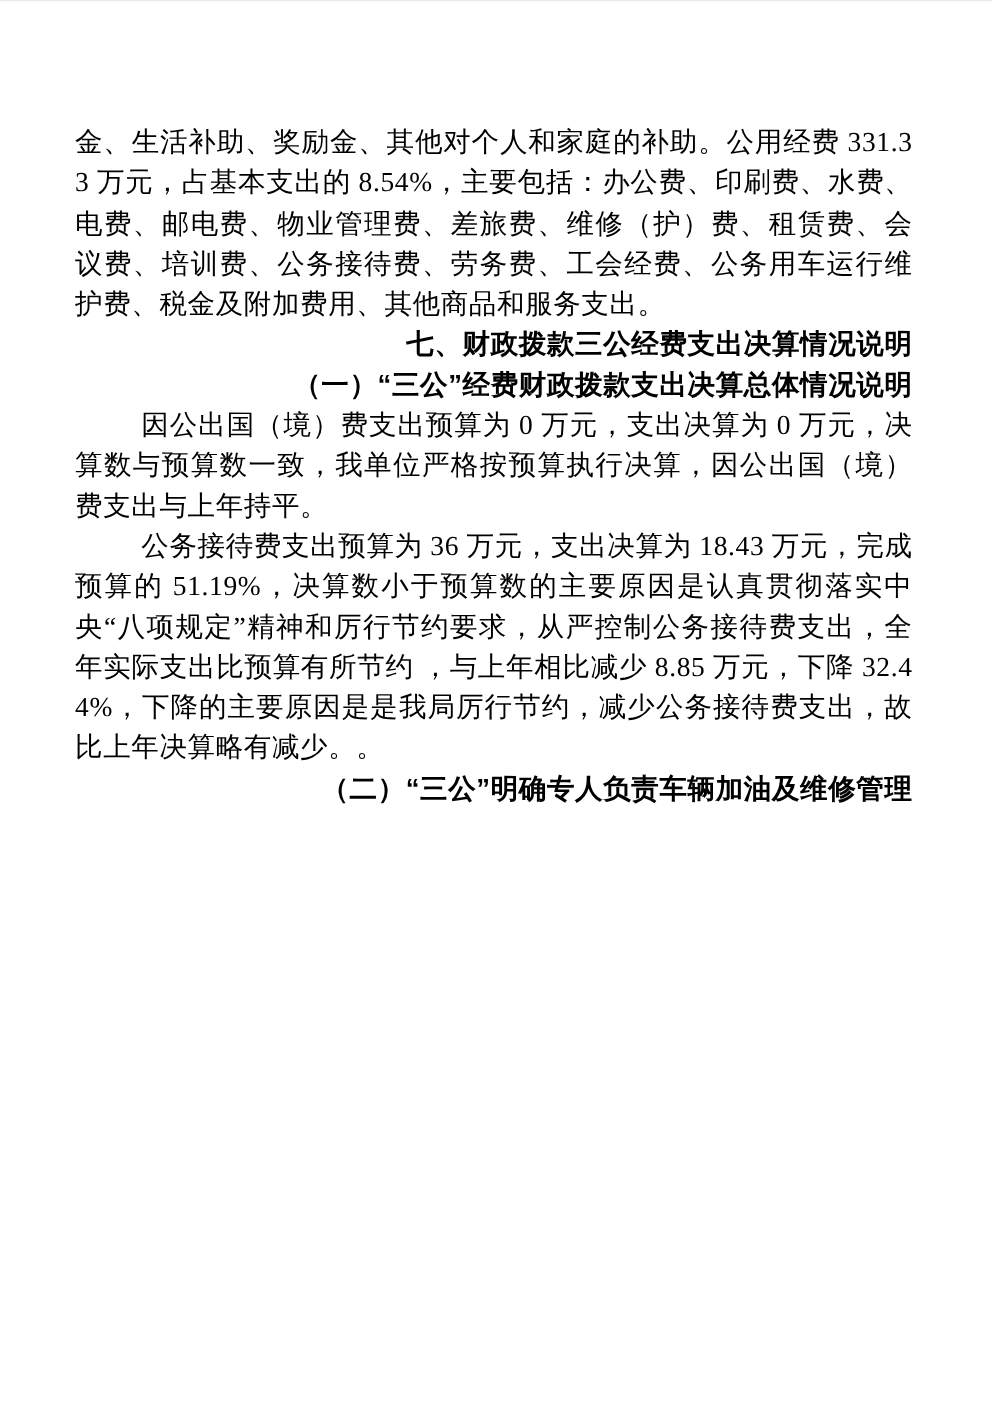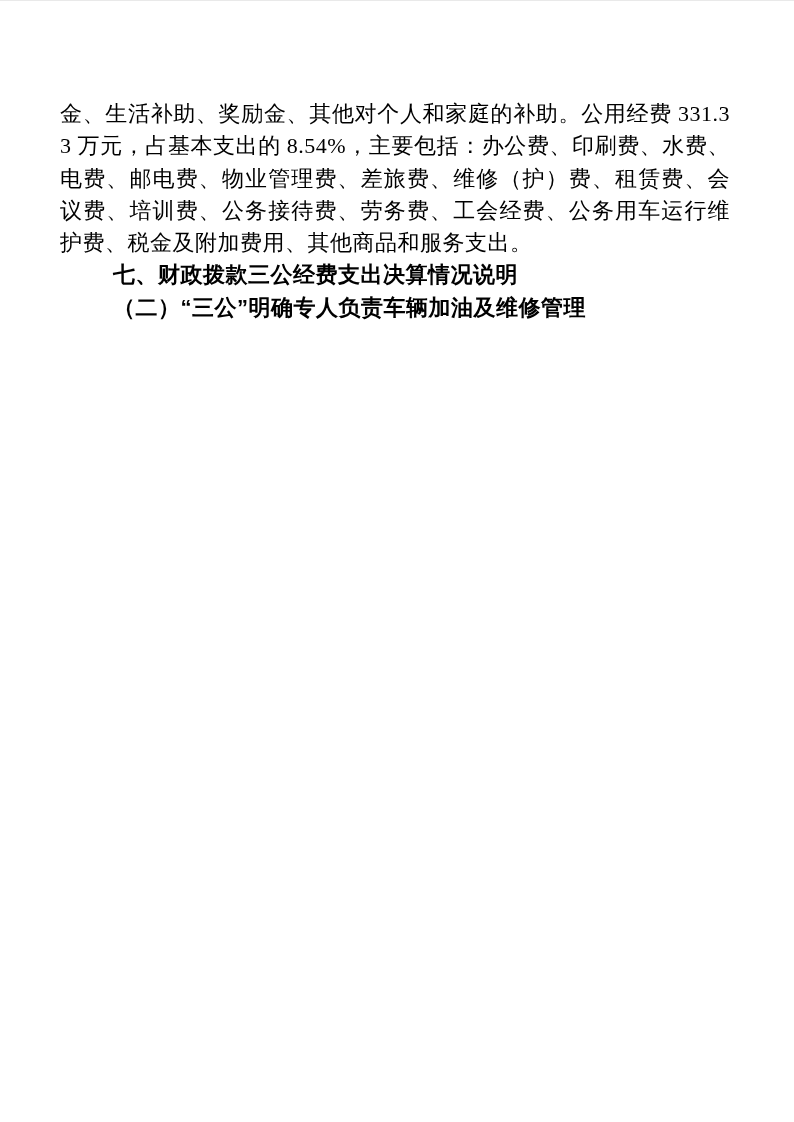--- a/index.html
+++ b/index.html
@@ -36,25 +36,28 @@
   p.body-para {
     text-indent: 53px;
   }
   p.body-continuation {
     text-indent: 0;
   }
   p.doc-heading {
     font-family: "Liberation Sans", "DejaVu Sans", sans-serif;
     font-weight: bold;
     text-indent: 53px;
-    text-align: left;
+    text-align: right;
   }
 </style>
 </head>
 <body>
 
 <div class="page">
   <div class="content">
     <p class="body-para body-continuation">金、生活补助、奖励金、其他对个人和家庭的补助。公用经费 331.33 万元，占基本支出的 8.54%，主要包括：办公费、印刷费、水费、电费、邮电费、物业管理费、差旅费、维修（护）费、租赁费、会议费、培训费、公务接待费、劳务费、工会经费、公务用车运行维护费、税金及附加费用、其他商品和服务支出。</p>
     <p class="doc-heading">七、财政拨款三公经费支出决算情况说明</p>
+    <p class="doc-heading">（一）“三公”经费财政拨款支出决算总体情况说明</p>
+    <p class="body-para">因公出国（境）费支出预算为 0 万元，支出决算为 0 万元，决算数与预算数一致，我单位严格按预算执行决算，因公出国（境）费支出与上年持平。</p>
+    <p class="body-para">公务接待费支出预算为 36 万元，支出决算为 18.43 万元，完成预算的 51.19%，决算数小于预算数的主要原因是认真贯彻落实中央“八项规定”精神和厉行节约要求，从严控制公务接待费支出，全年实际支出比预算有所节约 ，与上年相比减少 8.85 万元，下降 32.44%，下降的主要原因是是我局厉行节约，减少公务接待费支出，故比上年决算略有减少。。</p>
     <p class="doc-heading">（二）“三公”明确专人负责车辆加油及维修管理</p>
   </div>
 </div>
 
 </body></html>

